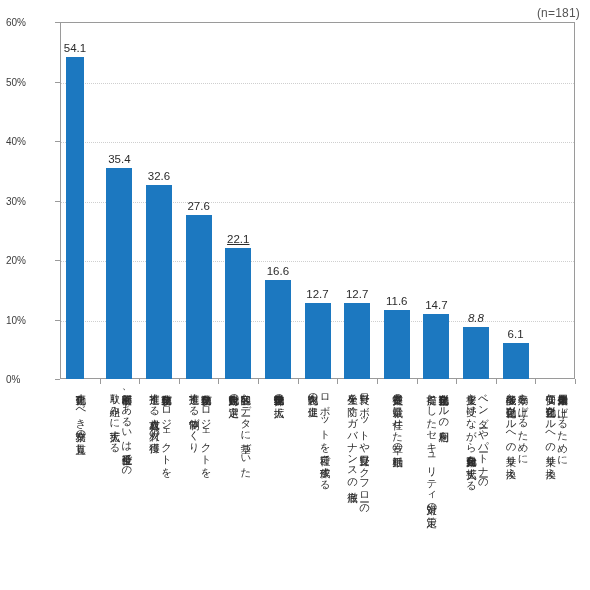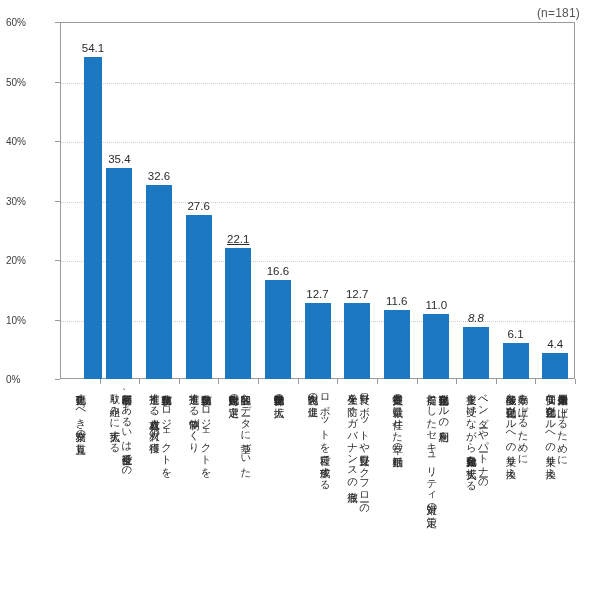--- a/index.html
+++ b/index.html
@@ -133,21 +133,21 @@
       <div class="ytick-mark" style="top: 200.5px;"></div>
       <div class="ytick-label" style="top: 141px;">40%</div>
       <div class="ytick-mark" style="top: 141px;"></div>
       <div class="ytick-label" style="top: 81.5px;">50%</div>
       <div class="ytick-mark" style="top: 81.5px;"></div>
       <div class="ytick-label" style="top: 22px;">60%</div>
       <div class="ytick-mark" style="top: 22px;"></div>
     </div>
 
   <div class="bars-layer" id="bars-layer">
-      <div class="bar-slot" style="left: 24px; width: 18px;">
+      <div class="bar-slot" style="left: 6px; width: 18px;">
         <div class="bar" title="自動化すべき業務の見直し 54.1" style="height: 321.895px; background: rgb(28, 120, 192);"></div>
         <div class="bar-value" style="bottom: 324.895px;">54.1</div>
       </div>
       <div class="bar-slot" style="left: 46.4231px; width: 26px;">
         <div class="bar" title="部署横断、あるいは全社単位での取り組みに拡大する 35.4" style="height: 210.63px; background: rgb(28, 120, 192);"></div>
         <div class="bar-value" style="bottom: 213.63px;">35.4</div>
       </div>
       <div class="bar-slot" style="left: 86.0385px; width: 26px;">
         <div class="bar" title="業務自動化プロジェクトを推進する人材育成、人材の獲得 32.6" style="height: 193.97px; background: rgb(28, 120, 192);"></div>
         <div class="bar-value" style="bottom: 196.97px;">32.6</div>
@@ -171,33 +171,29 @@
       <div class="bar-slot" style="left: 284.115px; width: 26px;">
         <div class="bar" title="野良ロボットや野良ワークフローの発生を防ぐガバナンスの徹底 12.7" style="height: 75.565px; background: rgb(28, 120, 192);"></div>
         <div class="bar-value" style="bottom: 78.565px;">12.7</div>
       </div>
       <div class="bar-slot" style="left: 323.731px; width: 26px;">
         <div class="bar" title="各従業員の裁量に任せた草の根活動 11.6" style="height: 69.02px; background: rgb(28, 120, 192);"></div>
         <div class="bar-value" style="bottom: 72.02px;">11.6</div>
       </div>
       <div class="bar-slot" style="left: 363.346px; width: 26px;">
         <div class="bar" title="業務自動化ツールの利用を前提としたセキュリティ対策の策定 11.0" style="height: 65.45px; background: rgb(28, 120, 192);"></div>
-        <div class="bar-value" style="bottom: 68.45px;">11.0</div>
+        <div class="bar-value" style="bottom: 68.45px;">14.7</div>
       </div>
       <div class="bar-slot" style="left: 402.962px; width: 26px;">
         <div class="bar" title="ベンダーやパートナーの支援を受けながら自動化対象を拡大する 8.8" style="height: 52.36px; background: rgb(28, 120, 192);"></div>
         <div class="bar-value" style="bottom: 55.36px; font-style: italic;">8.8</div>
       </div>
       <div class="bar-slot" style="left: 442.577px; width: 26px;">
         <div class="bar" title="効率を上げるために多機能な自動化ツールへの乗り換え 6.1" style="height: 36.295px; background: rgb(28, 120, 192);"></div>
         <div class="bar-value" style="bottom: 39.295px;">6.1</div>
-      </div>
-      <div class="bar-slot" style="left: 482.192px; width: 26px;">
-        <div class="bar" title="費用体効果を上げるために安価な自動化ツールへの乗り換え 4.4" style="height: 26.18px; background: rgb(28, 120, 192);"></div>
-        <div class="bar-value" style="bottom: 29.18px;">4.4</div>
       </div>
     </div>
 
   <div id="xticks">
       <div class="xtick" style="left: 99.6154px;"></div>
       <div class="xtick" style="left: 139.231px;"></div>
       <div class="xtick" style="left: 178.846px;"></div>
       <div class="xtick" style="left: 218.462px;"></div>
       <div class="xtick" style="left: 258.077px;"></div>
       <div class="xtick" style="left: 297.692px;"></div>

